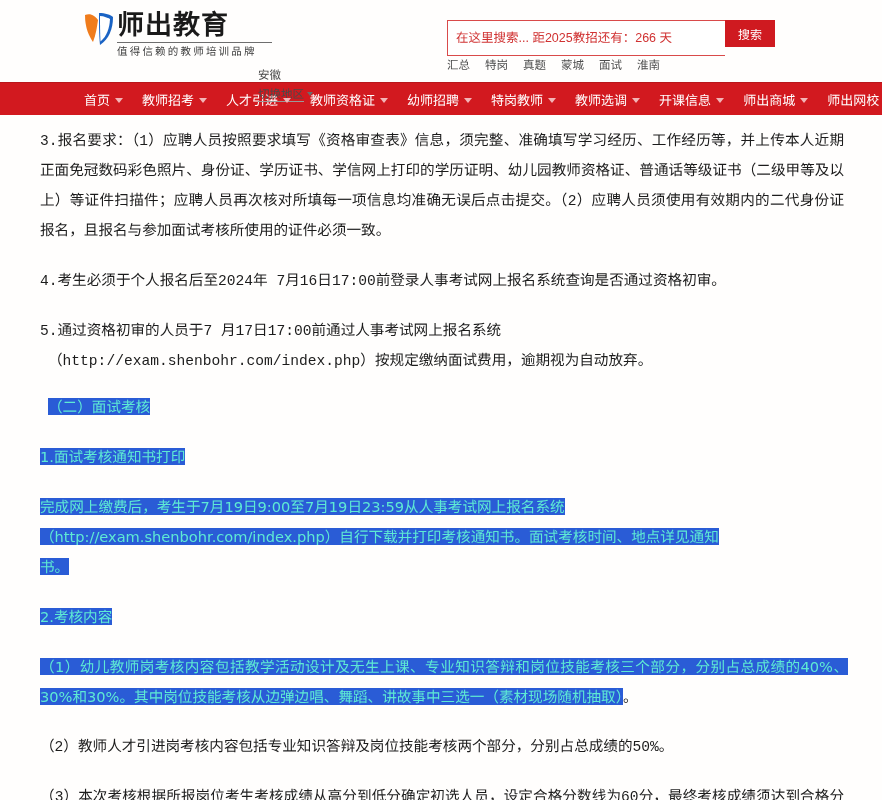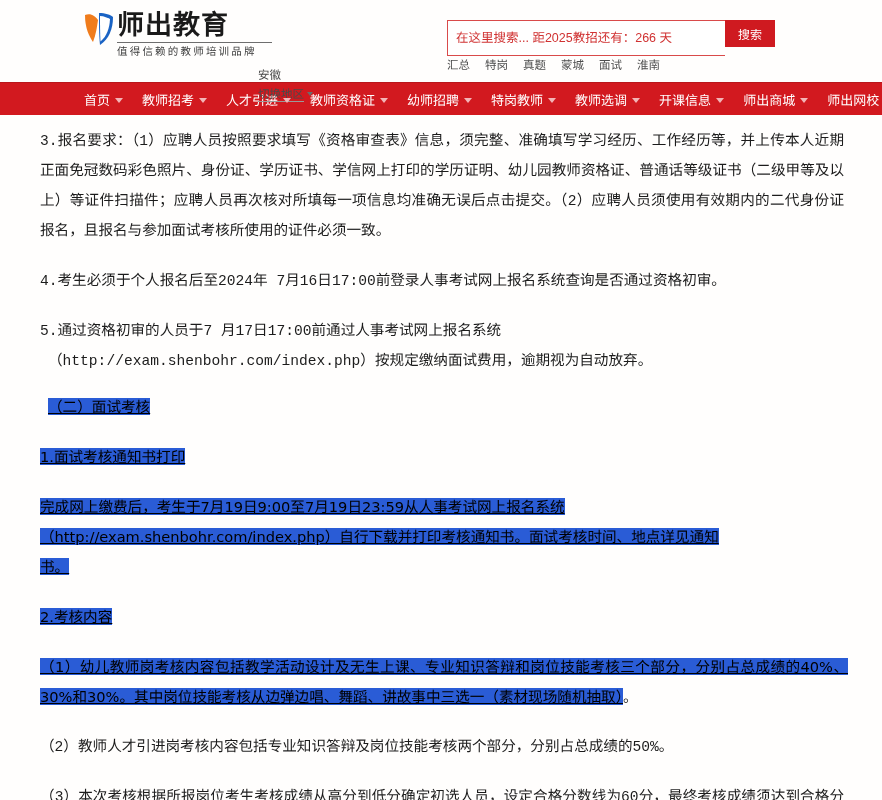--- a/index.html
+++ b/index.html
@@ -173,23 +173,22 @@
   .para {
     margin: 0 4px 20px 0;
     text-align: justify;
     font-family: Liberation Mono, monospace;
   }
   .para.tight { margin-bottom: 16px; }
   .ml { margin-left: 8px; }
 
   .sel {
     background: #2a5cd6;
-    color: #000000;
+    color: #5eead4;
     box-decoration-break: clone;
-    text-decoration: underline;
     -webkit-box-decoration-break: clone;
   }
   .para-sel {
     margin: 0 0 20px 0;
     text-align: justify;
   }
   .nosel { color: #1c1c1c; }
 </style>
 </head>
 <body>

